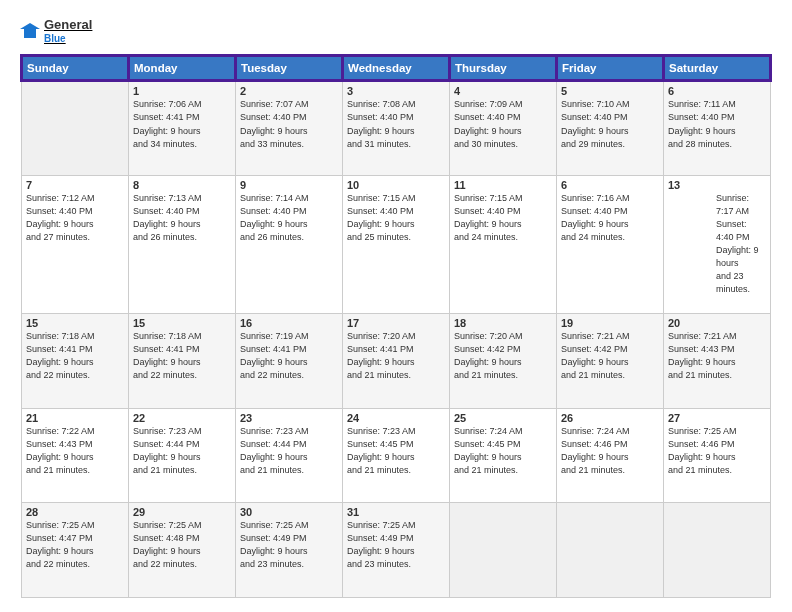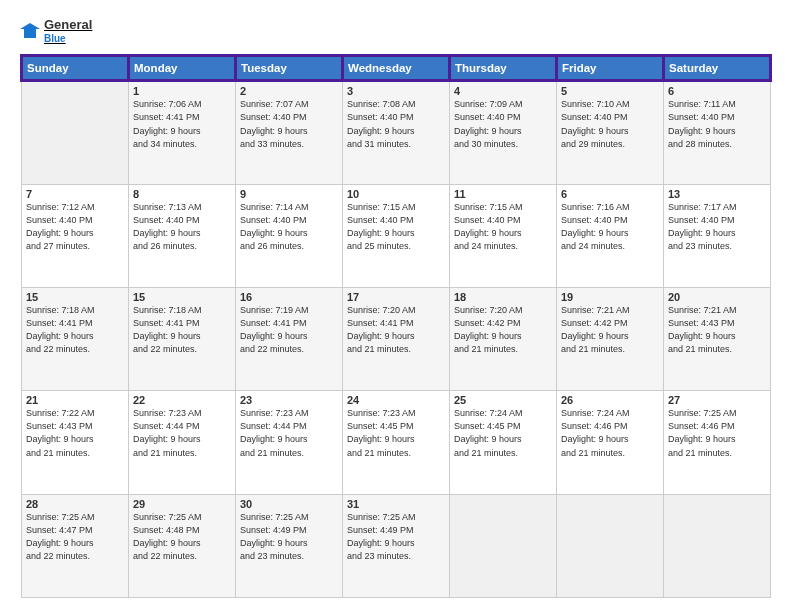--- a/index.html
+++ b/index.html
@@ -207,21 +207,21 @@
           </td>
           <td>
             <span class="day-num">6</span>
             <div class="cell-info" style="white-space: pre-line;">Sunrise: 7:16 AM
 Sunset: 4:40 PM
 Daylight: 9 hours
 and 24 minutes.</div>
           </td>
           <td>
             <span class="day-num">13</span>
-            <div class="cell-info" style="white-space: pre-line;">Sunrise: 7:17 AM
+            <div class="cell-info" style="white-space: pre-line; margin-left: 48px;">Sunrise: 7:17 AM
 Sunset: 4:40 PM
 Daylight: 9 hours
 and 23 minutes.</div>
           </td>
         </tr>
         <tr>
           <td>
             <span class="day-num">15</span>
             <div class="cell-info" style="white-space: pre-line;">Sunrise: 7:18 AM
 Sunset: 4:41 PM

